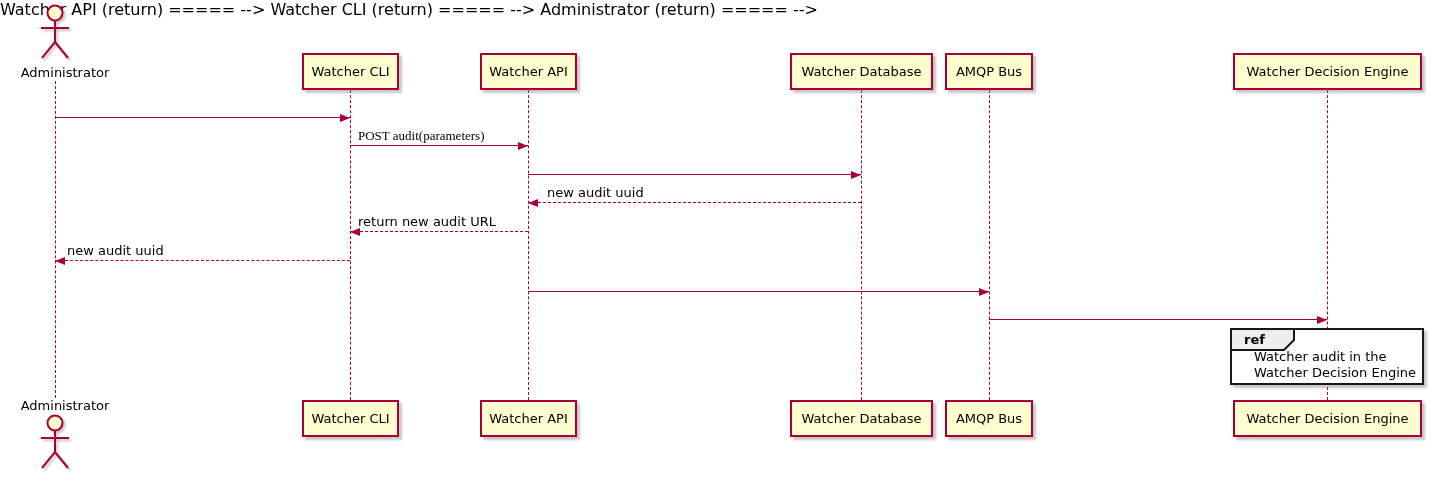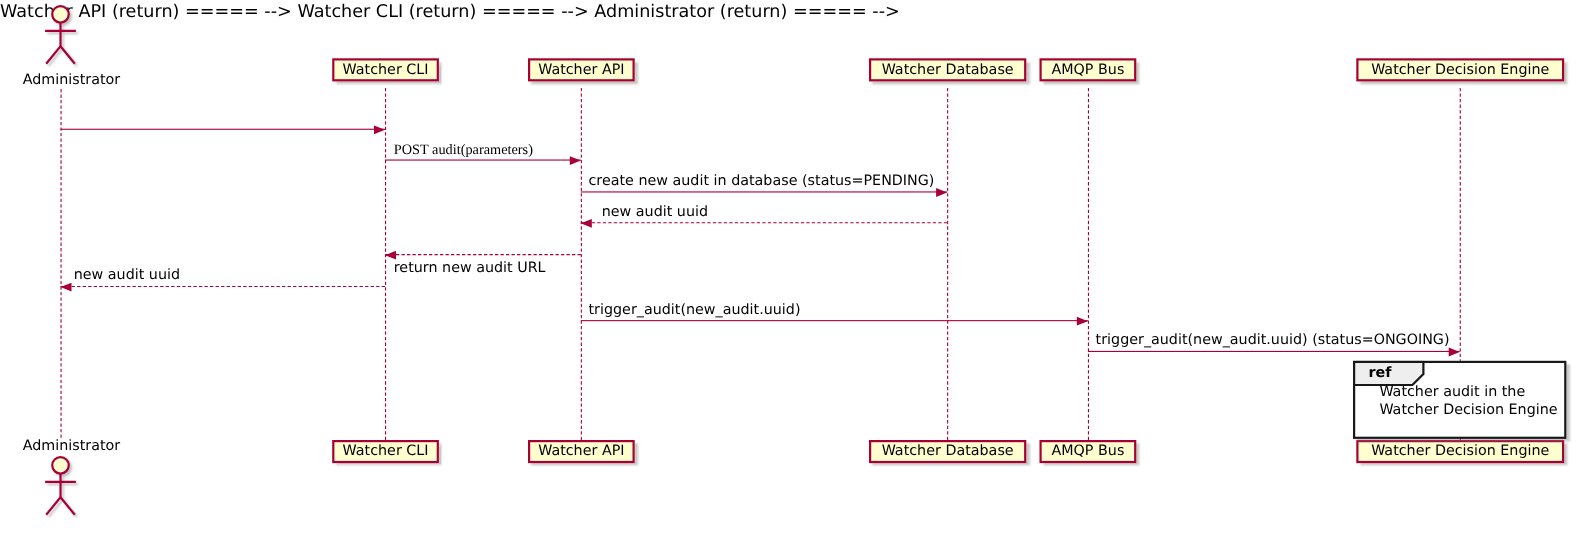--- a/index.html
+++ b/index.html
@@ -1,20 +1,20 @@
 <!DOCTYPE html>
 <html><head>
 <meta charset="utf-8">
 <style>
   html,body{margin:0;padding:0;background:#ffffff;}
   body{width:1434px;height:486px;position:relative;overflow:hidden;
        font-family:"DejaVu Sans","Liberation Sans",sans-serif;color:#000;}
   .stage{position:absolute;left:0;top:0;width:1434px;height:486px;}
 
-  .participant{position:absolute;box-sizing:border-box;height:21px;
+  .participant{position:absolute;box-sizing:border-box;height:37px;
        background:#FEFECE;border:2px solid #A80036;
        display:flex;align-items:center;justify-content:center;
        font-size:13px;white-space:nowrap;z-index:4;
        box-shadow:3px 3px 2px rgba(130,130,130,.45);}
   .lifeline{position:absolute;width:0;border-left:1px dashed #A80036;z-index:1;}
 
   .actor-label{position:absolute;width:110px;text-align:center;
        font-size:13px;line-height:16px;z-index:4;padding-left:10px;}
   .actor-svg{position:absolute;z-index:4;
        filter:drop-shadow(2px 2px 1px rgba(130,130,130,.5));}
@@ -89,51 +89,48 @@
   
   <div class="msg-line" style="left:55px;top:117px;width:295px;"></div>
   <div class="arr-r" style="left:340px;top:114px;"></div>
 
   
   <div class="msg-label" style="left:358px;top:128px;font-family:Liberation Serif, serif;">POST audit(parameters)</div>
   <div class="msg-line" style="left:350px;top:145px;width:178px;"></div>
   <div class="arr-r" style="left:518px;top:142px;"></div>
 
   
-  <div class="msg-label" style="left:535px;top:157px;">create new audit in database (status=PENDING)</div>
   <div class="msg-line" style="left:528px;top:174px;width:333px;"></div>
   <div class="arr-r" style="left:851px;top:171px;"></div>
 
    Watcher API (return) ===== --&gt;
   <div class="msg-label" style="left:547px;top:185px;">new audit uuid</div>
   <div class="msg-line dotted" style="left:528px;top:202px;width:333px;"></div>
   <div class="arr-l" style="left:528px;top:199px;"></div>
 
    Watcher CLI (return) ===== --&gt;
-  <div class="msg-label" style="left:358px;top:214px;margin-top:22px;">return new audit URL</div>
+  <div class="msg-label" style="left:358px;top:214px;">return new audit URL</div>
   <div class="msg-line dotted" style="left:350px;top:231px;width:178px;"></div>
   <div class="arr-l" style="left:350px;top:228px;"></div>
 
    Administrator (return) ===== --&gt;
   <div class="msg-label" style="left:67px;top:243px;">new audit uuid</div>
   <div class="msg-line dotted" style="left:55px;top:260px;width:295px;"></div>
   <div class="arr-l" style="left:55px;top:257px;"></div>
 
   
-  <div class="msg-label" style="left:535px;top:274px;">trigger_audit(new_audit.uuid)</div>
   <div class="msg-line" style="left:528px;top:291px;width:461px;"></div>
   <div class="arr-r" style="left:979px;top:288px;"></div>
 
   
-  <div class="msg-label" style="left:996px;top:302px;">trigger_audit(new_audit.uuid) (status=ONGOING)</div>
   <div class="msg-line" style="left:989px;top:319px;width:338px;"></div>
   <div class="arr-r" style="left:1317px;top:316px;"></div>
 
   
-  <div class="ref-box" style="left:1230px;top:328px;width:194px;height:71px;">
+  <div class="ref-box" style="left:1230px;top:328px;width:194px;height:57px;">
     <svg class="ref-tab" width="68" height="24" viewBox="0 0 68 24">
       <path d="M1,1 H64 V12 L54,22 H1 Z" fill="#EEEEEE" stroke="#181818" stroke-width="2"></path>
     </svg>
     <span class="ref-keyword">ref</span>
     <div class="ref-body">
       <div>Watcher audit in the</div>
       <div>Watcher Decision Engine</div>
     </div>
   </div>
 

